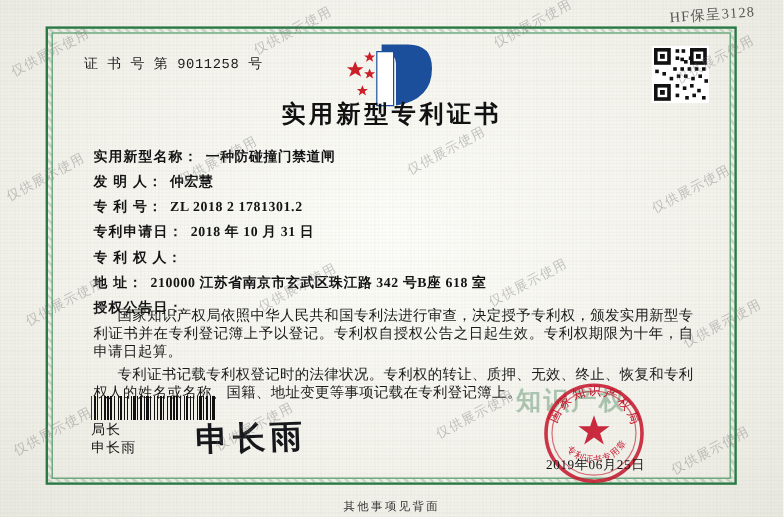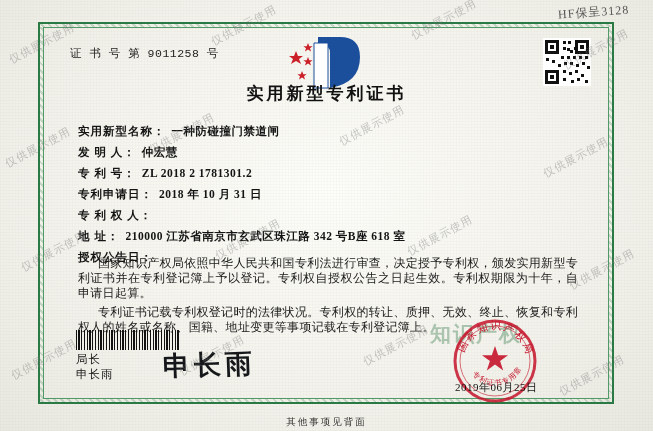--- a/index.html
+++ b/index.html
@@ -98,21 +98,21 @@
     right: 62px; top: 38px;
     width: 48px; height: 48px;
   }
 
   
   .title {
     position: absolute;
     left: 0; right: 0; top: 82px;
     text-align: center;
     font-family: Liberation Mono, monospace;
-    font-size: 17px;
+    font-size: 20px;
     font-weight: bold;
     letter-spacing: 3px;
     color: #111;
   }
 
   
   .fields {
     position: absolute;
     left: 78px; top: 124px;
     width: 500px;

